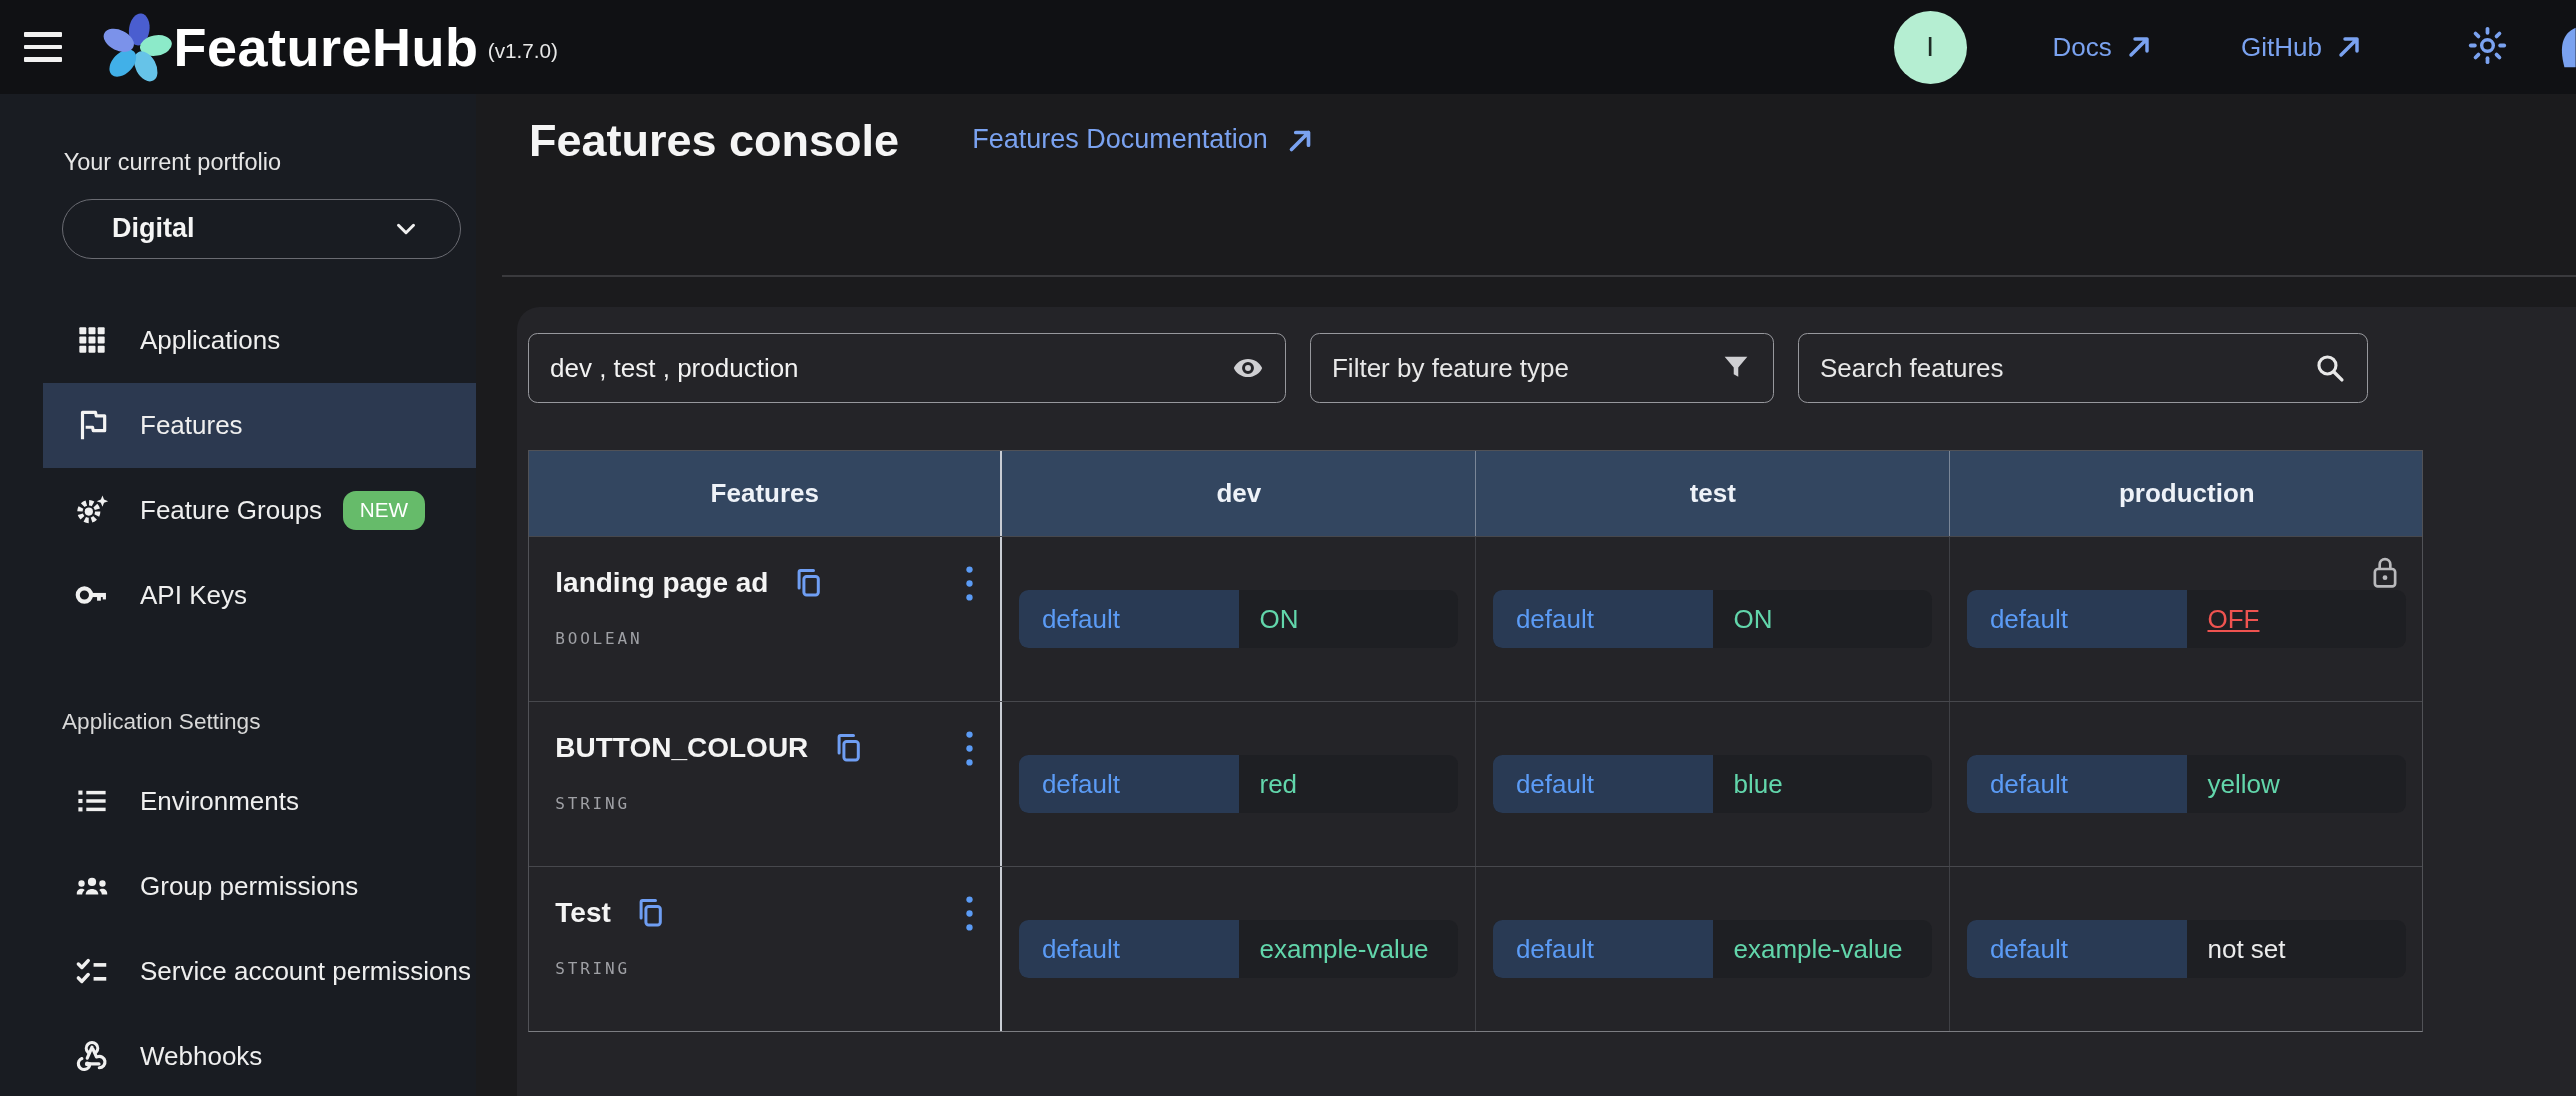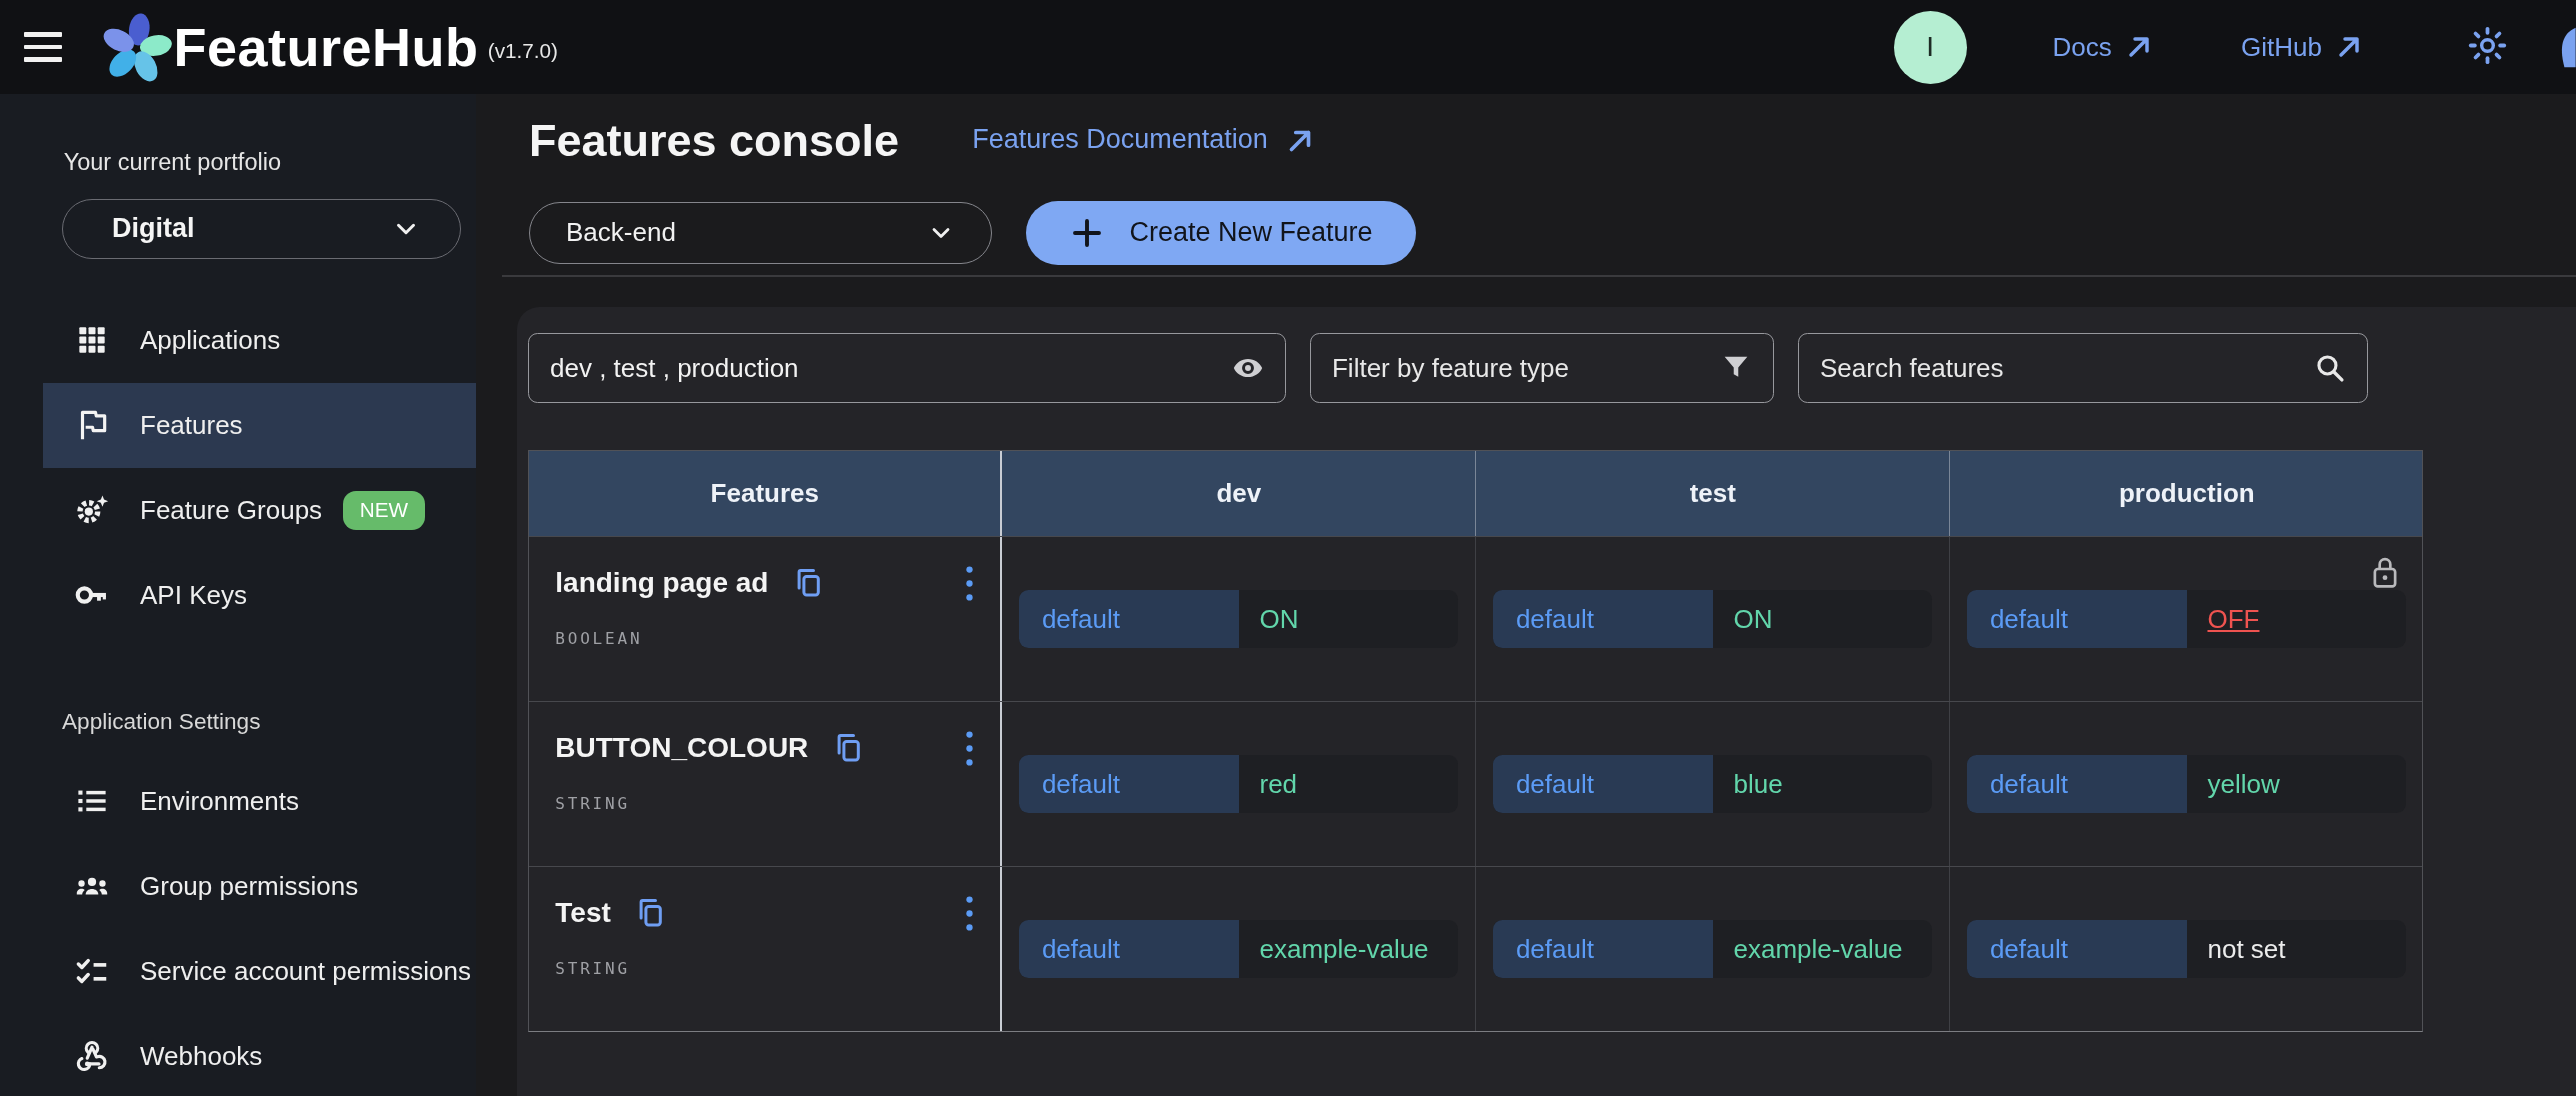--- a/index.html
+++ b/index.html
@@ -317,34 +317,20 @@
   <div class="page-head">
     <h1 class="page-title">Features console</h1>
     <a class="doc-link">
       <span>Features Documentation</span>
       <svg viewBox="0 0 24 24">
         <path d="M6 18 L18 6 M9 6 H18 V15" stroke="#7aa2f0" stroke-width="2.6" fill="none" stroke-linecap="round" stroke-linejoin="round"></path>
       </svg>
     </a>
   </div>
 
-  <div class="actions-row">
-    <div class="app-select">
-      <span class="asel-text">Back-end</span>
-      <svg viewBox="0 0 24 24">
-        <polyline points="6,9 12,15 18,9" fill="none" stroke="#f0f0f0" stroke-width="2.4" stroke-linecap="round" stroke-linejoin="round"></polyline>
-      </svg>
-    </div>
-    <button class="create-btn">
-      <svg viewBox="0 0 24 24">
-        <path d="M12 4 V20 M4 12 H20" stroke="#11141a" stroke-width="2.6" stroke-linecap="round"></path>
-      </svg>
-      <span class="cbtn-label">Create New Feature</span>
-    </button>
-  </div>
 
   <hr class="head-divider">
 
   <section class="panel">
     <div class="filter-row">
       <div class="filter-box fb-env">
         <input type="text" value="dev , test , production" style="">
         <span class="ficon">
           <svg viewBox="0 0 24 24">
             <path d="M12 5.6c-4.6 0-8.4 2.7-10 6.4 1.6 3.7 5.4 6.4 10 6.4s8.4-2.7 10-6.4c-1.6-3.7-5.4-6.4-10-6.4zm0 10.6a4.2 4.2 0 1 1 0-8.4 4.2 4.2 0 0 1 0 8.4z" fill="#cfcfd2"></path>

